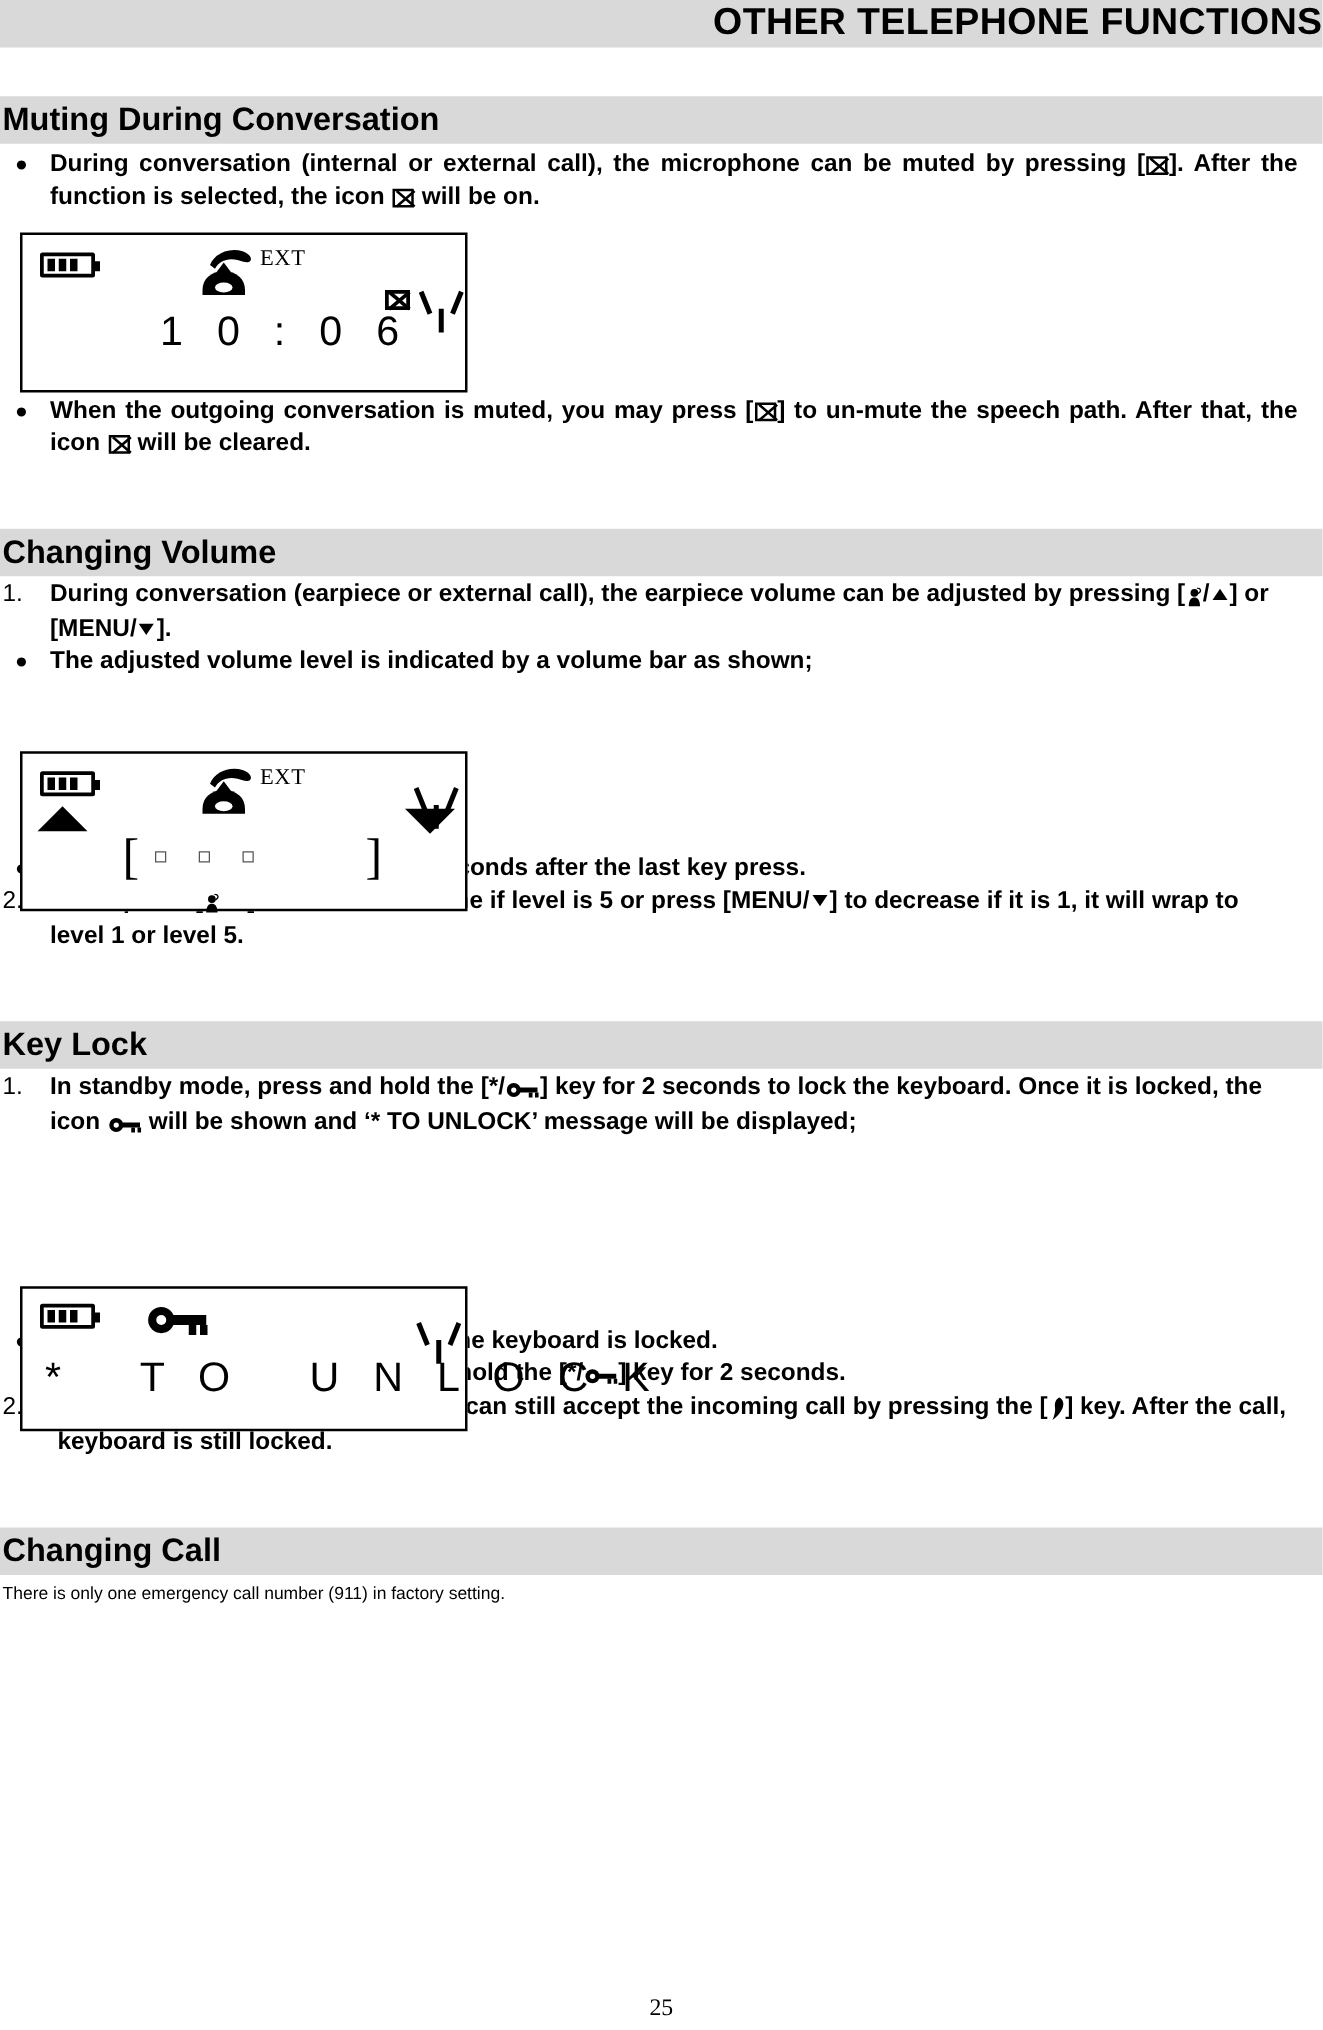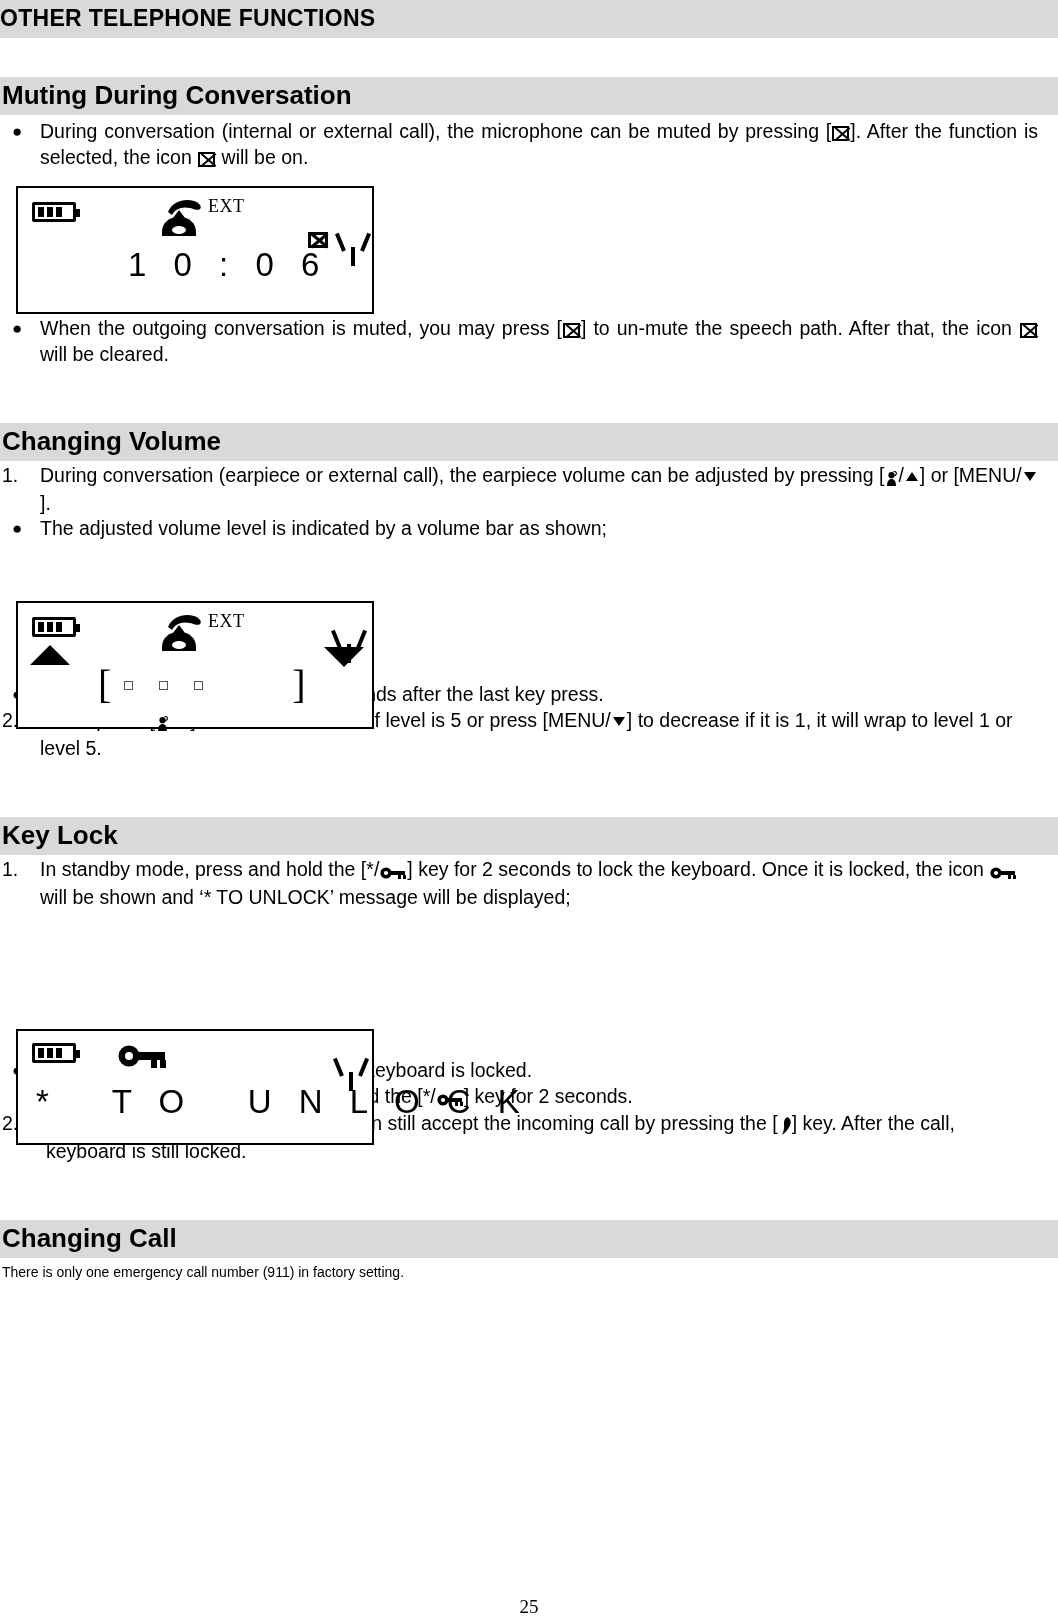--- a/index.html
+++ b/index.html
@@ -19,22 +19,22 @@
   .page {
     position: relative;
     width: 1058px;
     height: 1624px;
     box-sizing: border-box;
   }
 
   
   .doc-title {
     background: #d9d9d9;
-    text-align: left;
-    font-size: 23px;
+    text-align: right;
+    font-size: 30px;
     font-weight: bold;
     letter-spacing: 0.3px;
     line-height: 34px;
     padding: 1px 0 3px 0;
     margin: 0;
   }
 
   .section-head {
     background: #d9d9d9;
     font-size: 26px;
@@ -70,20 +70,21 @@
     flex: 0 0 auto;
     width: 40px;
     padding-left: 2px;
     box-sizing: border-box;
     font-size: 19.5px;
     line-height: 25.5px;
   }
   .bullet-body {
     flex: 1 1 auto;
     padding-right: 20px;
+    font-weight: bold;
   }
   .justify { text-align: justify; text-align-last: left; }
 
   
   .ico {
     display: inline-block;
     vertical-align: -2px;
     position: relative;
   }
 

